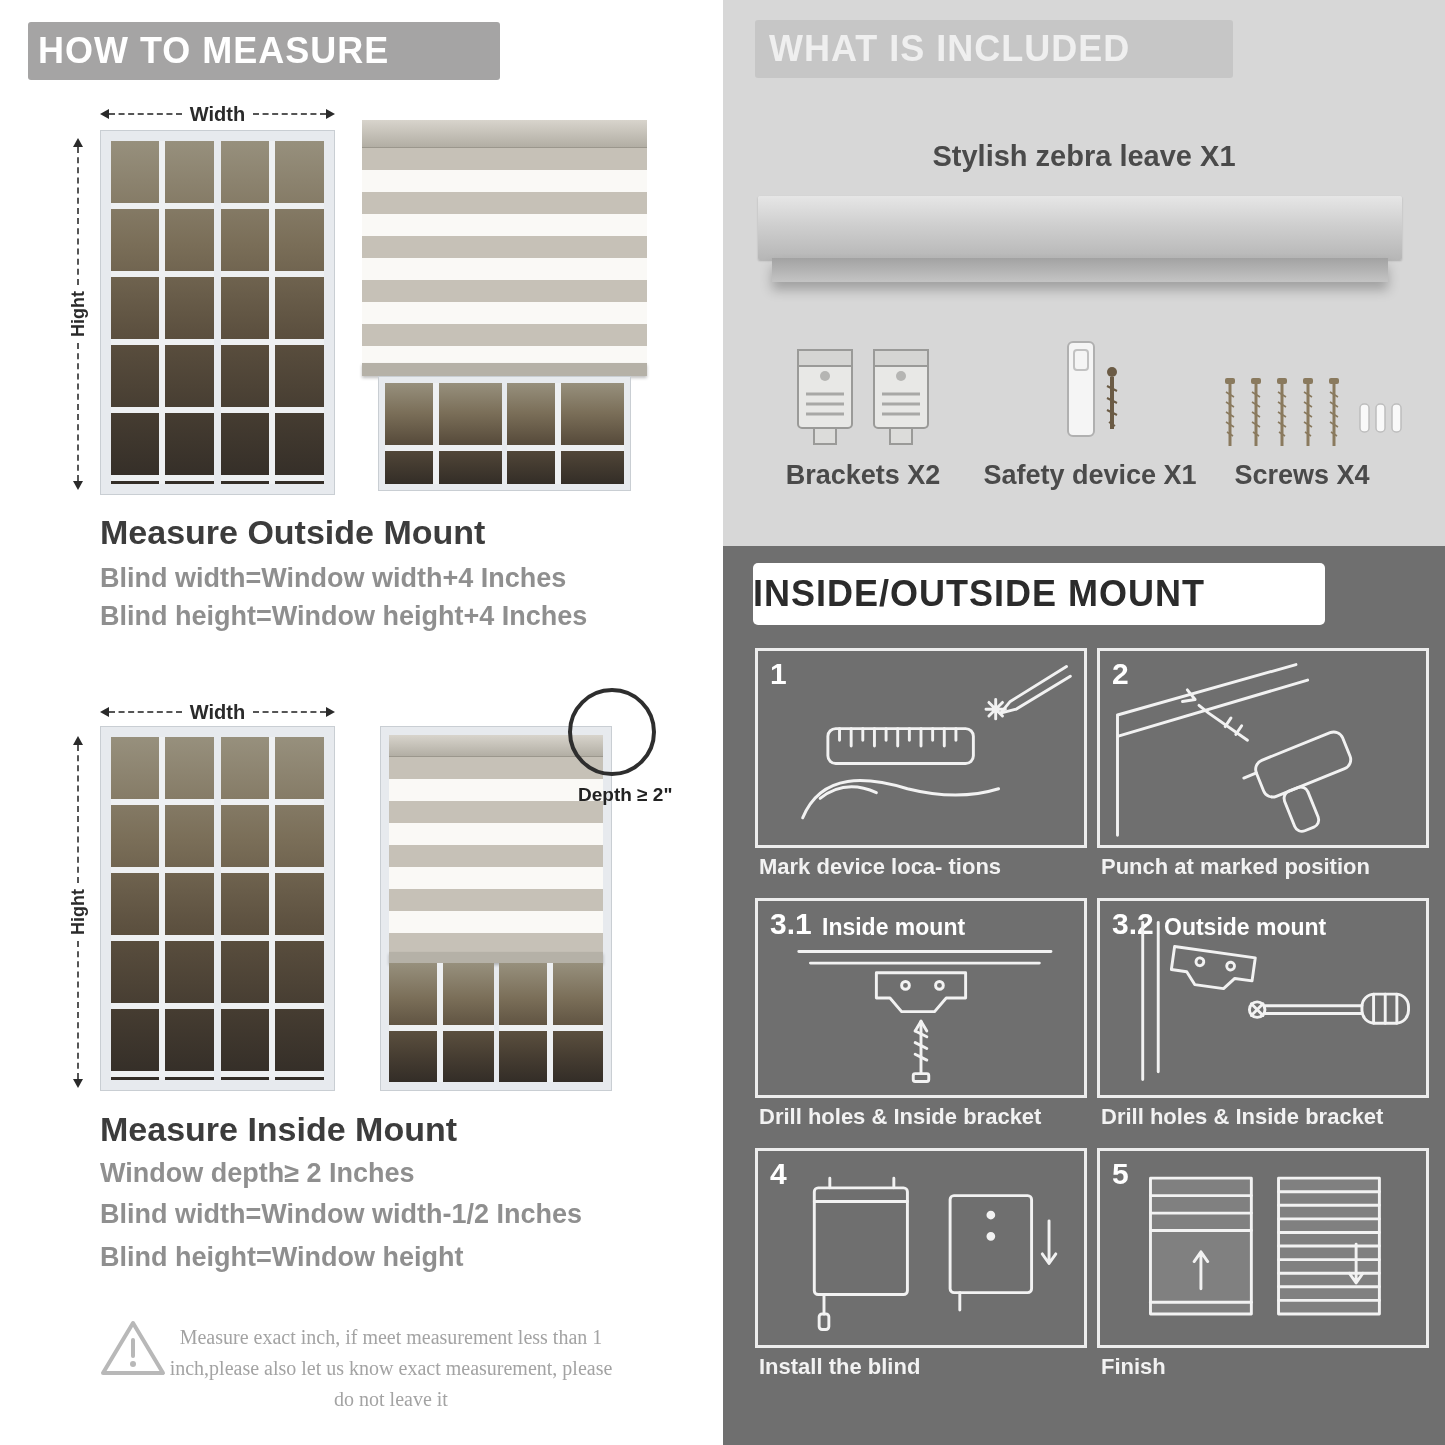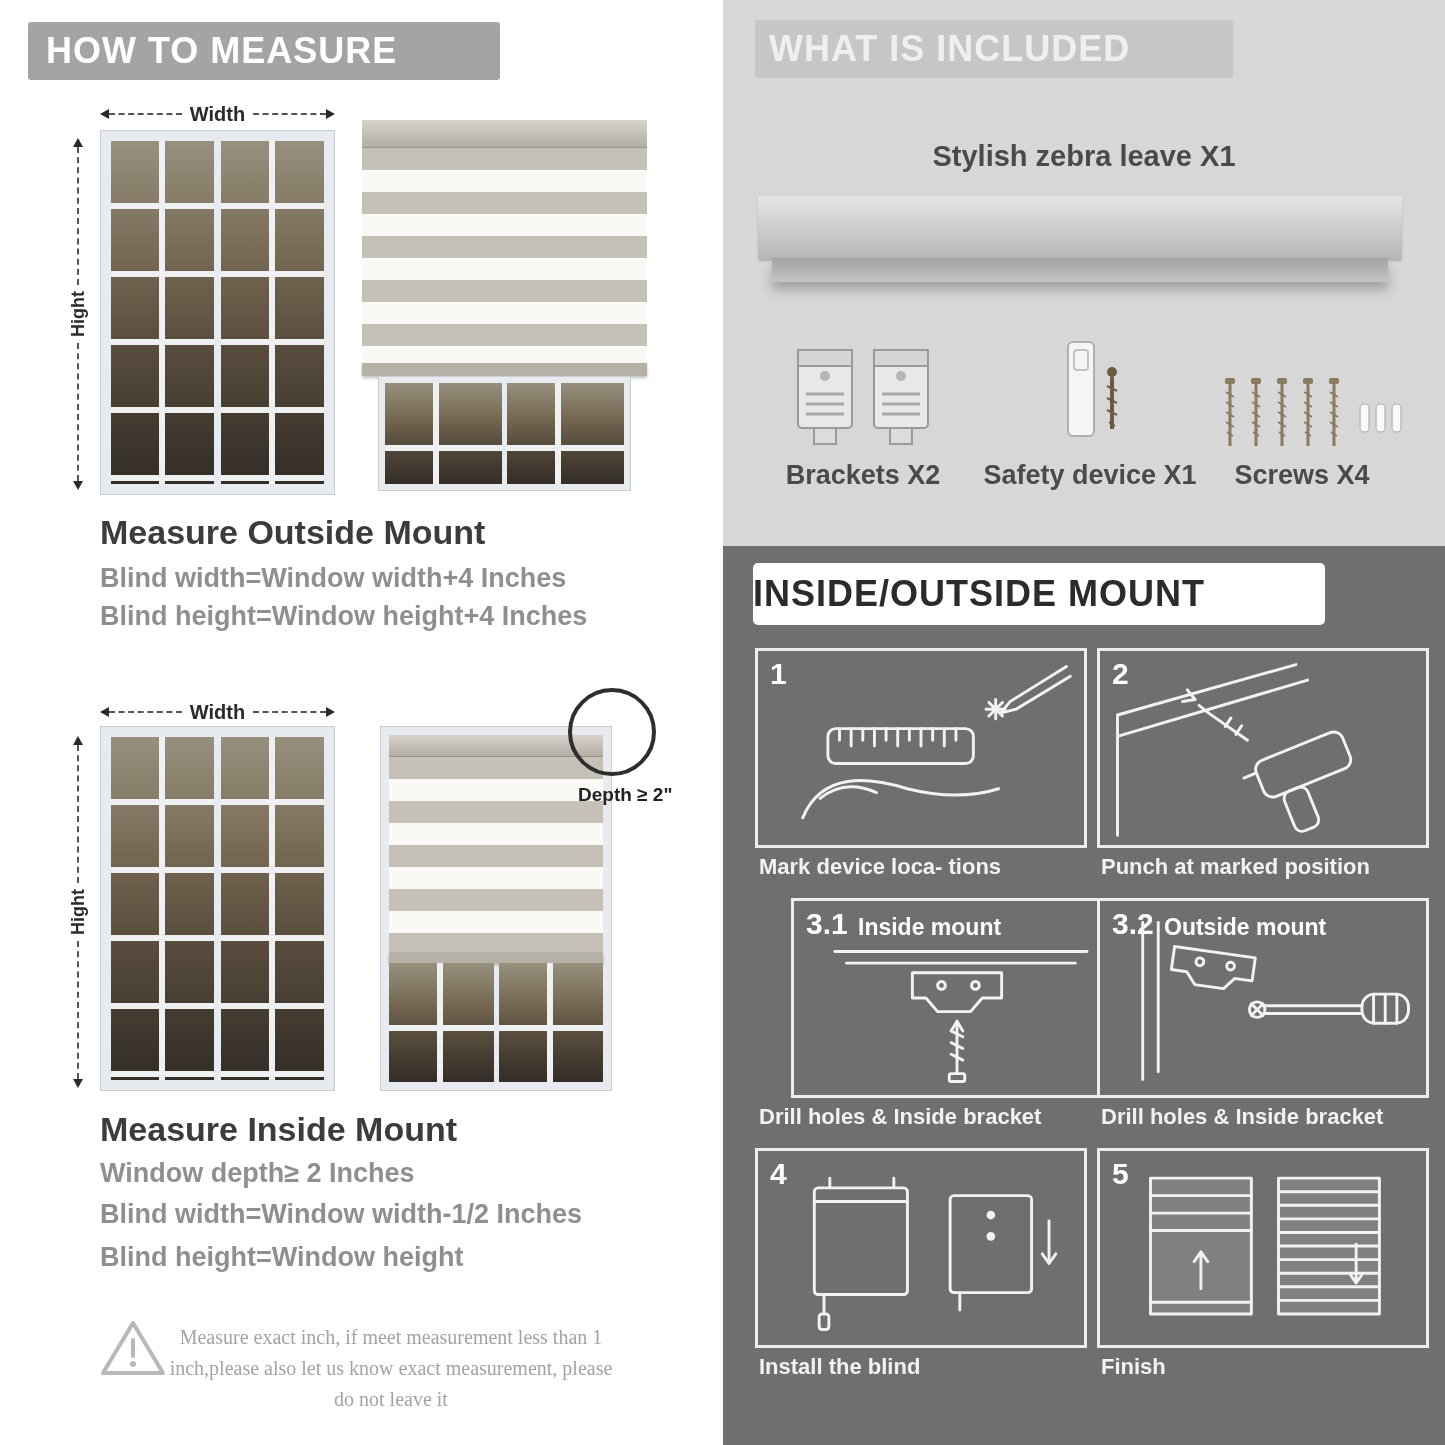--- a/index.html
+++ b/index.html
@@ -5,21 +5,21 @@
   * { margin:0; padding:0; box-sizing:border-box; }
   html,body { background:#ffffff; }
   body { font-family:"Liberation Sans", sans-serif; }
   #canvas { position:relative; width:1445px; height:1445px; background:#ffffff; overflow:hidden; }
   .abs { position:absolute; }
 
   
   .hdr-left {
     left:28px; top:22px; width:472px; height:58px;
     background:#a5a4a4; color:#ffffff; border-radius:3px;
-    font-size:36px; font-weight:bold; line-height:58px; padding-left:18px; letter-spacing:1px;
+    font-size:36px; font-weight:bold; line-height:58px; padding-left:10px; letter-spacing:1px;
   }
   .big-title { font-size:34px; font-weight:bold; color:#3c3c3c; }
   .gray-line { font-size:27px; font-weight:bold; color:#8f8f8f; }
 
   
   .warrow { display:flex; align-items:center; height:20px; }
   .warrow .lbl { font-size:20px; font-weight:bold; color:#2a2a2a; margin:0 8px; }
   .hline { flex:1; height:0; border-top:2px dashed #555; }
   .ah-l { width:0; height:0; border-top:5px solid transparent; border-bottom:5px solid transparent; border-right:9px solid #2a2a2a; }
   .ah-r { width:0; height:0; border-top:5px solid transparent; border-bottom:5px solid transparent; border-left:9px solid #2a2a2a; }
@@ -240,21 +240,21 @@
           <path d="M160,110 h-14"></path>
         </g>
         <path d="M150,92 L110,64 M110,64 l-10,-8"></path>
         <path d="M138,86 l6,-9 M127,78 l6,-9"></path>
         <path d="M96,50 l-8,-10 M96,50 l-13,2"></path>
       </g>
     </svg>
   </div>
   <div class="abs caption" style="left:1097px; top:854px;">Punch at  marked position</div>
 
-  <div class="abs panel" style="left:755px; top:898px;margin-left:36px;">
+  <div class="abs panel" style="left:755px; top:898px;">
     <span class="panel-num">3.1</span>
     <span class="panel-sub">Inside mount</span>
     <svg class="panel-art" viewBox="0 0 332 200">
       <g stroke="#f2f2f2" stroke-width="3" fill="none" stroke-linecap="round" stroke-linejoin="round">
         <path d="M40,52 H300 M52,64 H288"></path>
         <path d="M120,74 h92 v26 h-20 l-12,14 h-34 l-12,-14 h-14 z"></path>
         <circle cx="150" cy="87" r="4"></circle>
           <circle cx="185" cy="87" r="4"></circle>
         <path d="M166,178 V124"></path>
         <rect x="158" y="178" width="16" height="8" ry="2"></rect>

